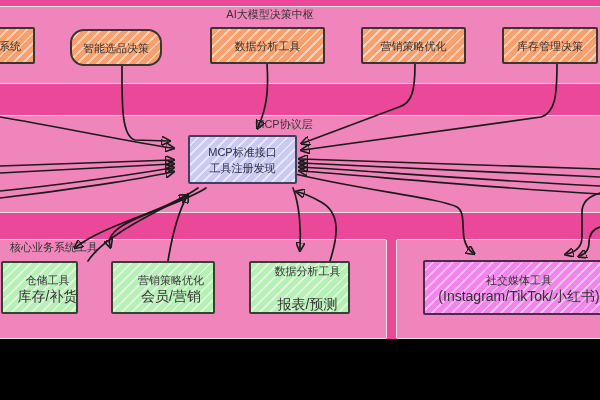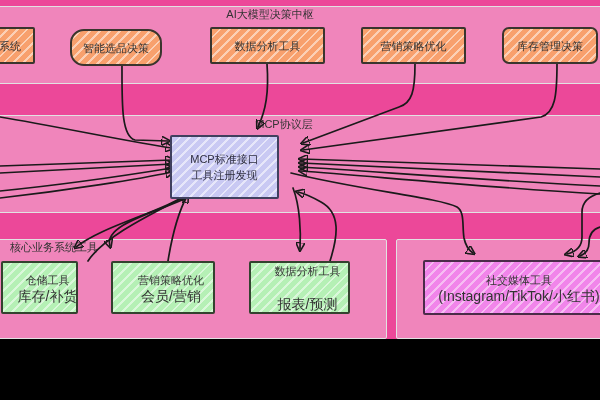--- a/index.html
+++ b/index.html
@@ -100,25 +100,25 @@
   </div>
   <div class="node hatch-orange" style="left:70px;top:29px;width:92px;height:37px;border-radius:14px;">
     <span>智能选品决策</span>
   </div>
   <div class="node hatch-orange" style="left:210px;top:27px;width:115px;height:37px;">
     <span>数据分析工具</span>
   </div>
   <div class="node hatch-orange" style="left:361px;top:27px;width:105px;height:37px;">
     <span>营销策略优化</span>
   </div>
-  <div class="node hatch-orange" style="left:502px;top:27px;width:96px;height:37px;border-radius:7px;">
+  <div class="node hatch-orange" style="left:502px;top:27px;width:96px;height:37px;">
     <span>库存管理决策</span>
   </div>
 
-  <div class="node hatch-purple" style="left:170px;top:135px;width:109px;height:64px;">
+  <div class="node hatch-purple" style="left:188px;top:135px;width:109px;height:49px;">
     <span>MCP标准接口</span>
     <span>工具注册发现</span>
   </div>
 
   <div class="node hatch-green" style="left:1px;top:261px;width:77px;height:53px;">
     <span>仓储工具</span>
     <span class="sub">库存/补货</span>
   </div>
   <div class="node hatch-green" style="left:111px;top:261px;width:104px;height:53px;">
     <span>营销策略优化</span>

